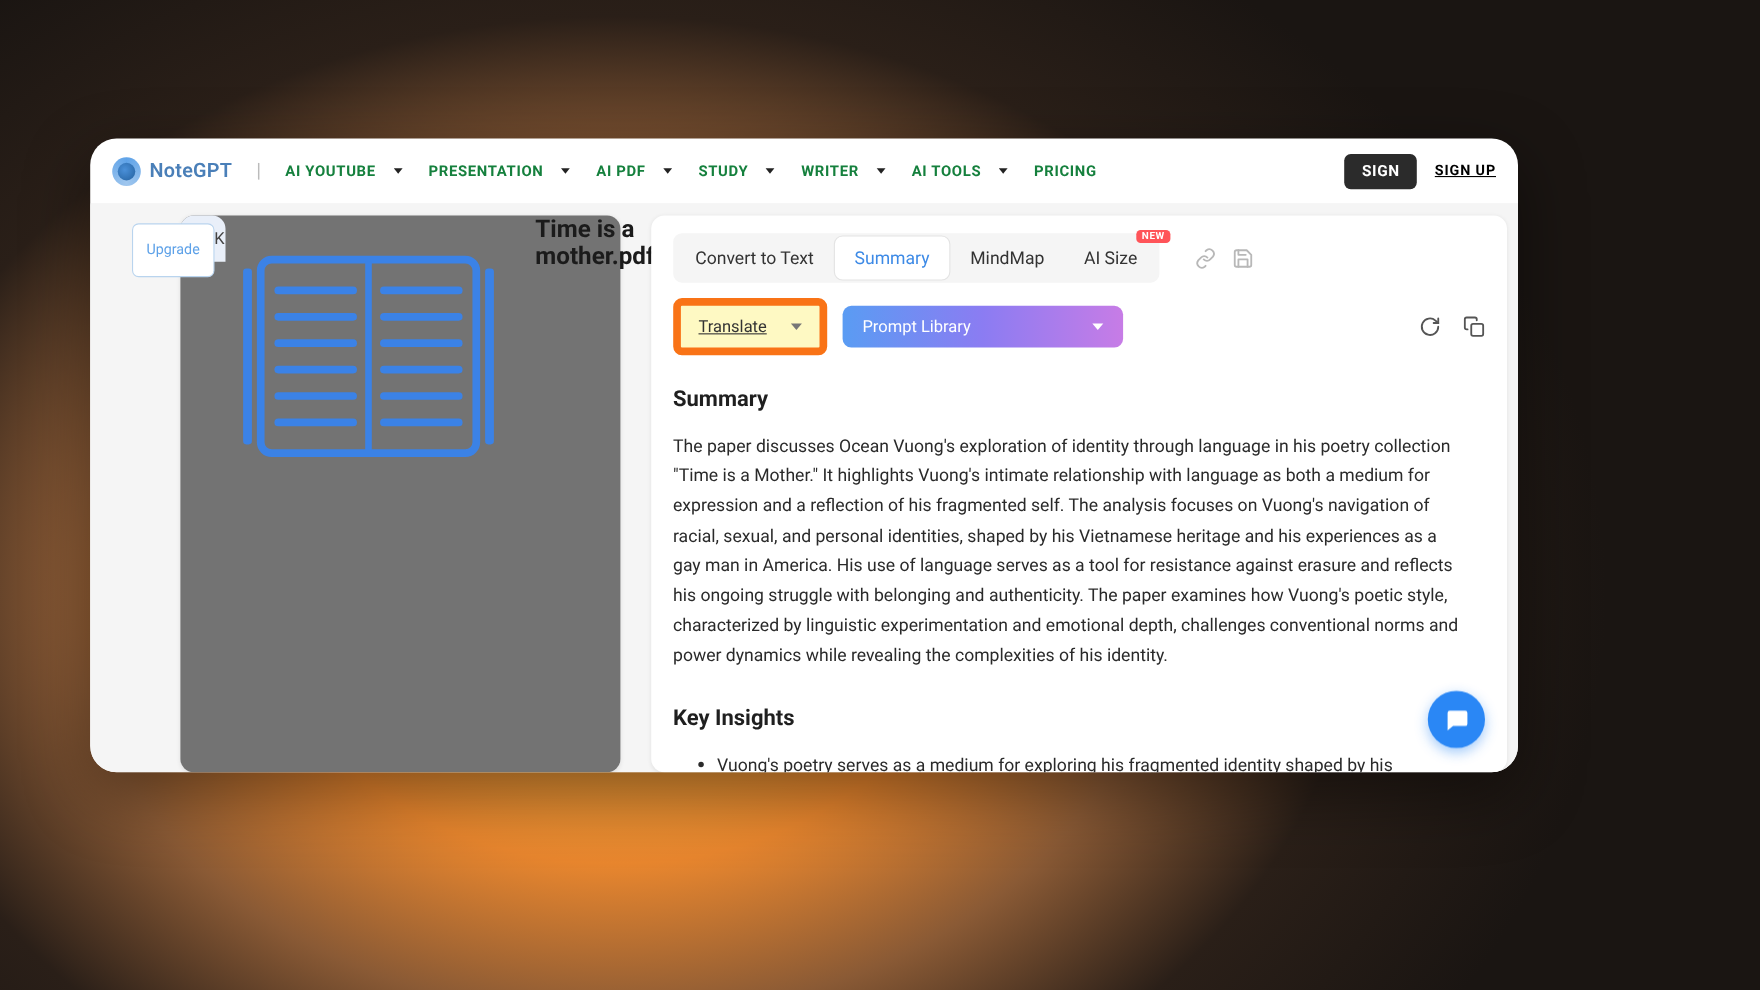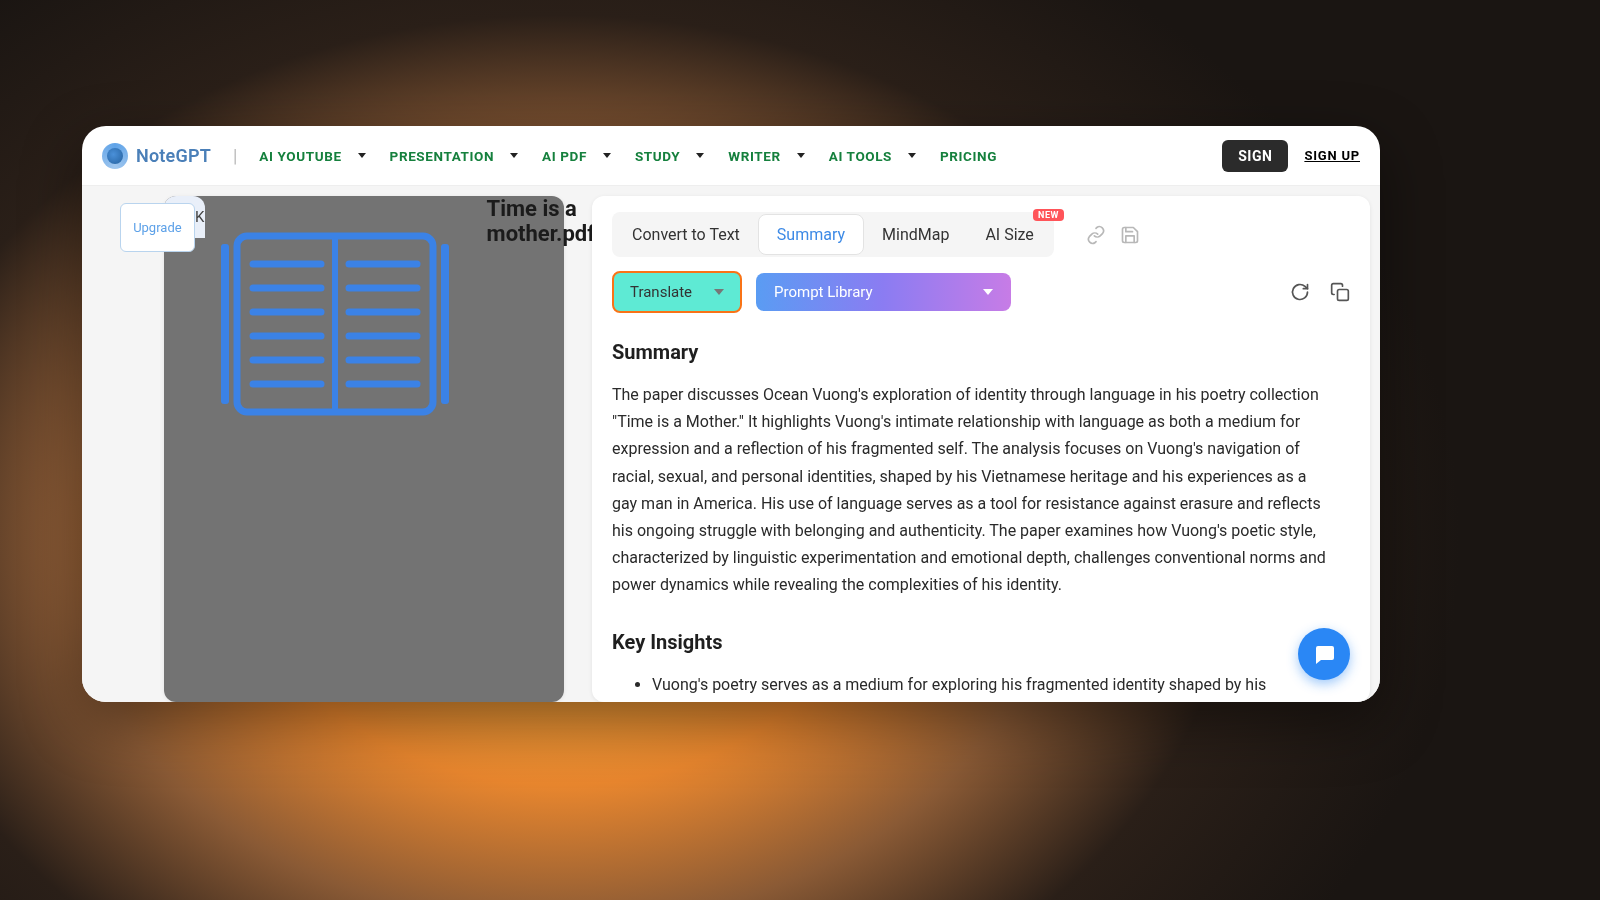--- a/index.html
+++ b/index.html
@@ -96,23 +96,23 @@
   padding: 1px 5px; border-radius: 4px; letter-spacing: 0.5px;
 }
 .tabs-icons { display: flex; gap: 14px; color: #b8b8b8; margin-left: 18px; }
 .icon-btn { width: 20px; height: 20px; cursor: pointer; display: flex; align-items: center; justify-content: center; }
 .btn-workspace {
   margin-left: auto; background: #3e8ff5; color: #fff; font-size: 16px;
   padding: 10px 20px; border-radius: 8px; cursor: pointer;
 }
 .controls-row { display: flex; align-items: center; gap: 14px; margin-top: 14px; }
 .translate-dd {
-  background: #5eead4; border: 2px solid #f97316; border-radius: 8px;
+  background: #fef9c3; border: 7px solid #f97316; border-radius: 8px;
   padding: 10px 16px; font-size: 15px; color: #333;
-  display: flex; align-items: center; gap: 22px; cursor: pointer;
+  display: flex; align-items: center; gap: 22px; cursor: pointer; text-decoration: underline;
 }
 .caret-dd { width: 0; height: 0; border-left: 5px solid transparent; border-right: 5px solid transparent; border-top: 6px solid #777; }
 .prompt-lib {
   background: linear-gradient(90deg, #5a9cf3 0%, #8b7cf2 50%, #c77ce6 100%);
   color: #fff; font-size: 15px; padding: 10px 18px; border-radius: 8px;
   display: flex; align-items: center; gap: 110px; cursor: pointer;
 }
 .caret-w { border-top-color: #fff; }
 .controls-right { margin-left: auto; display: flex; gap: 20px; color: #555; }
 

